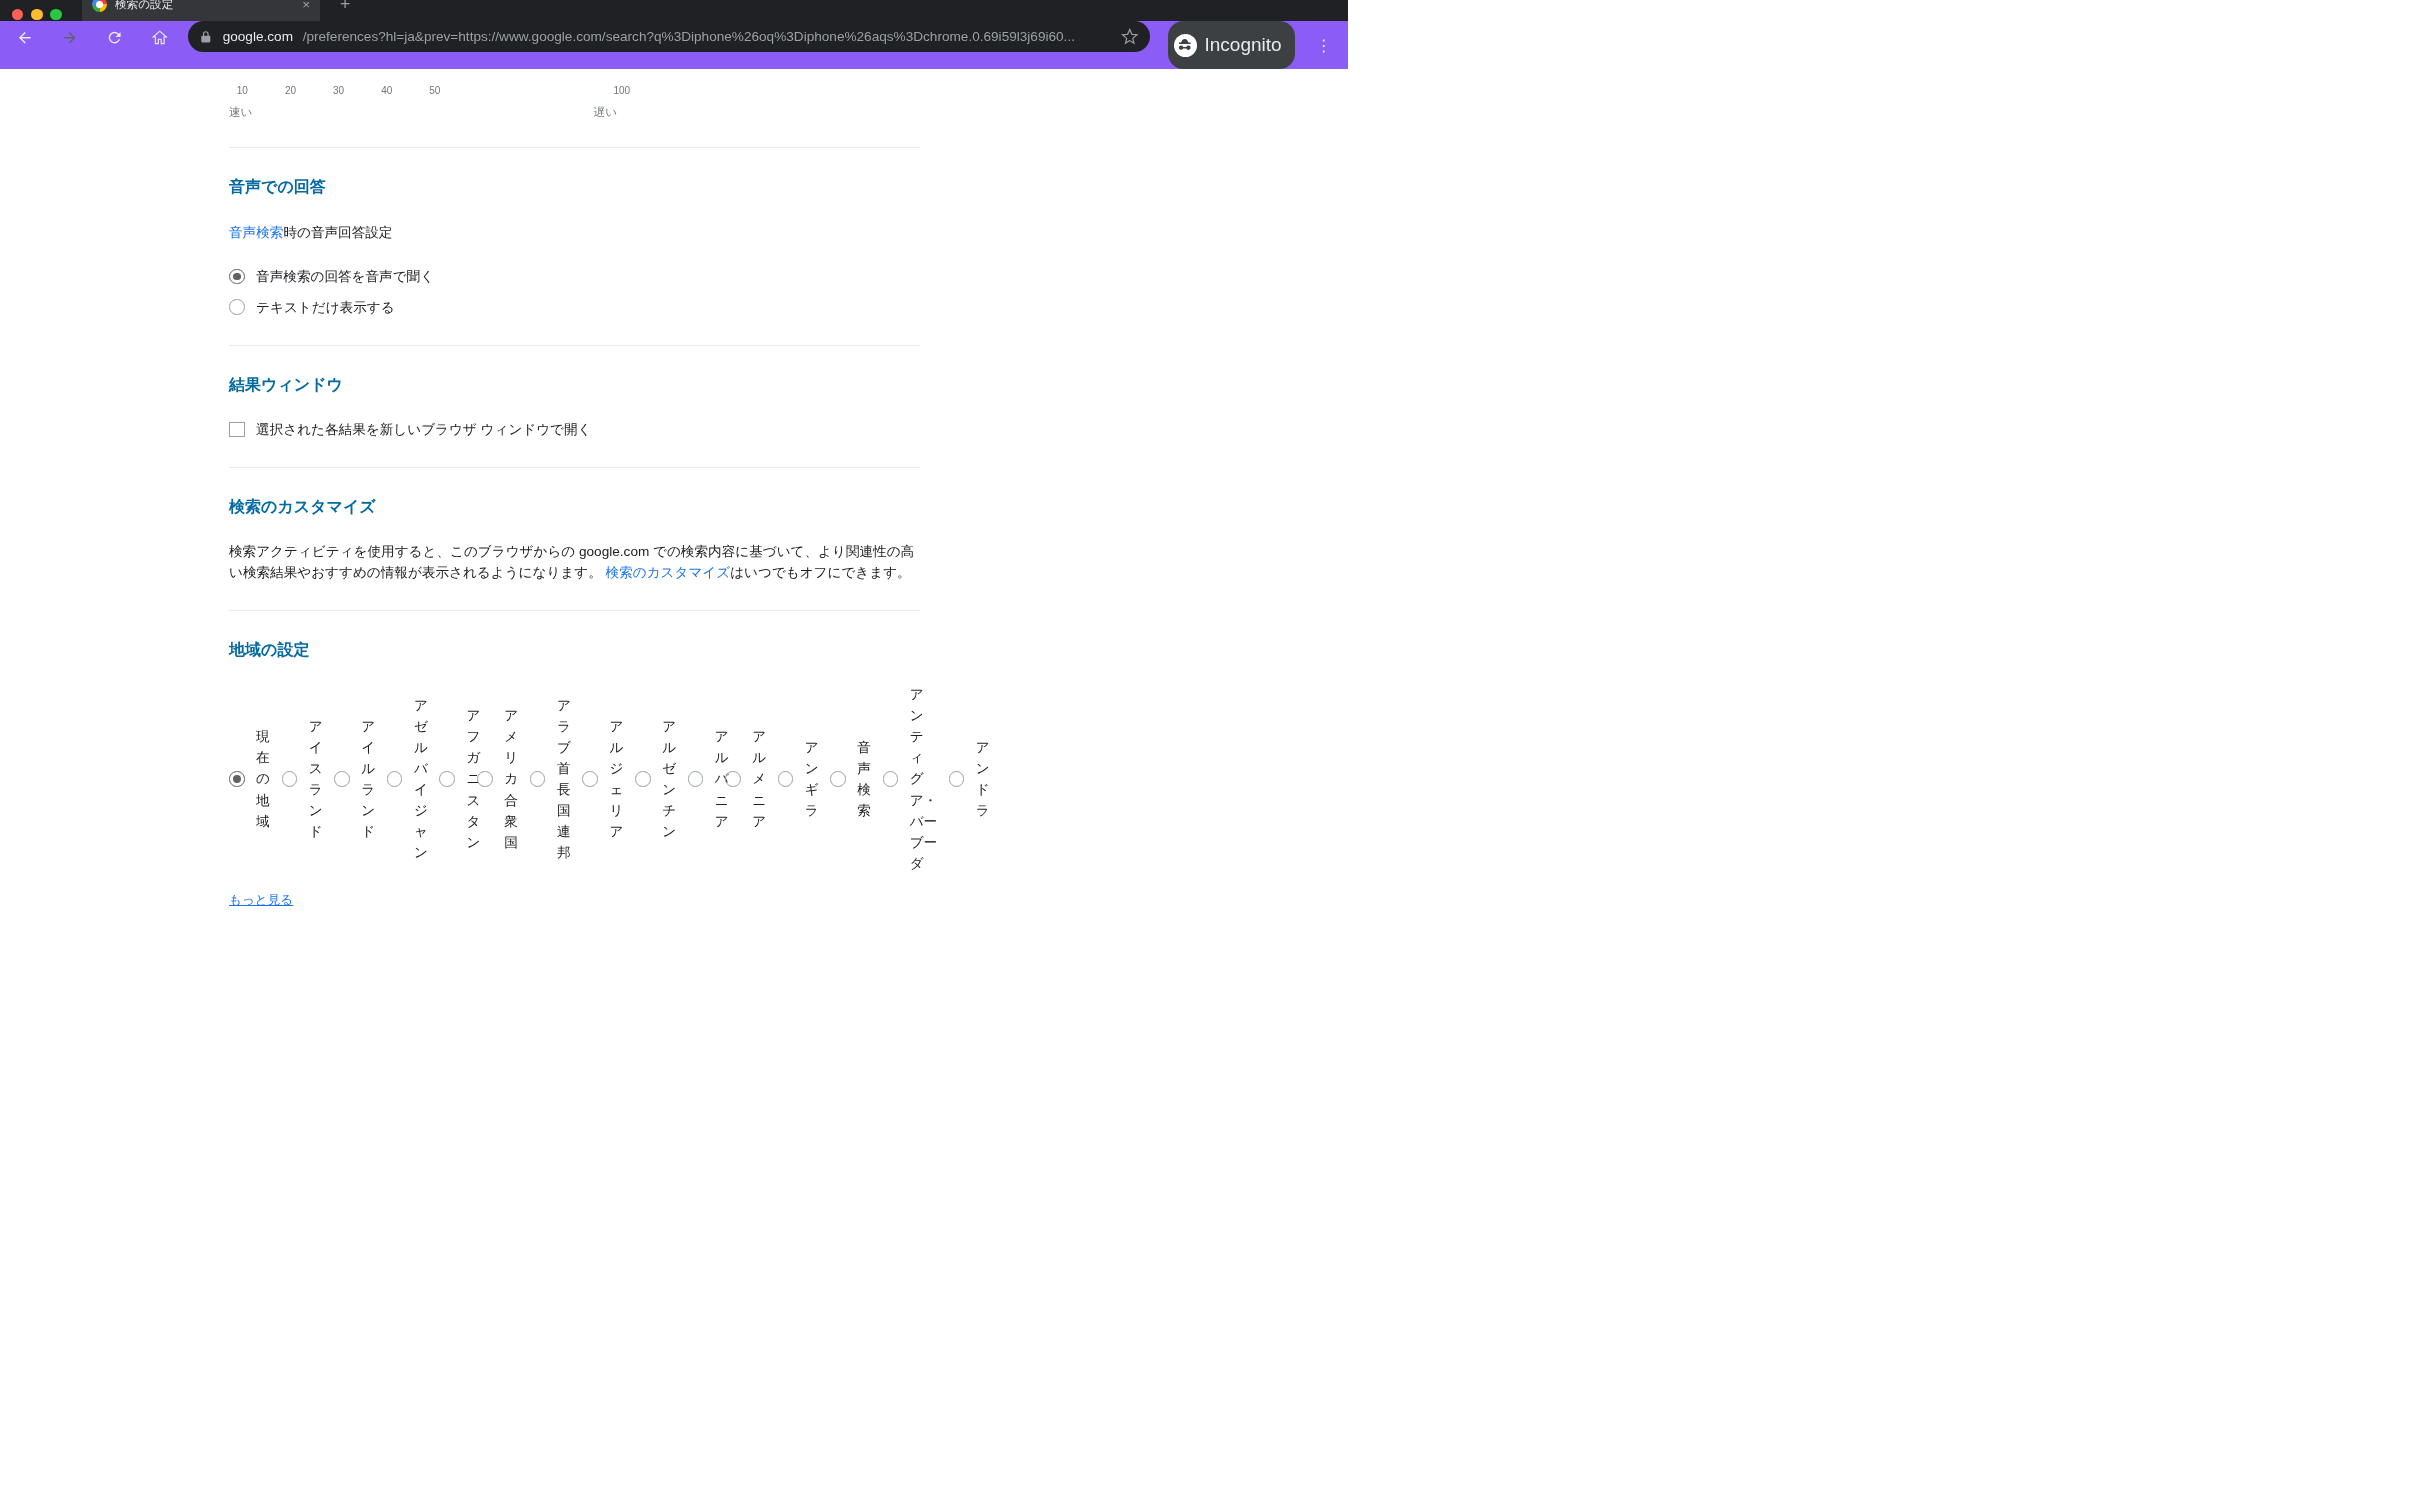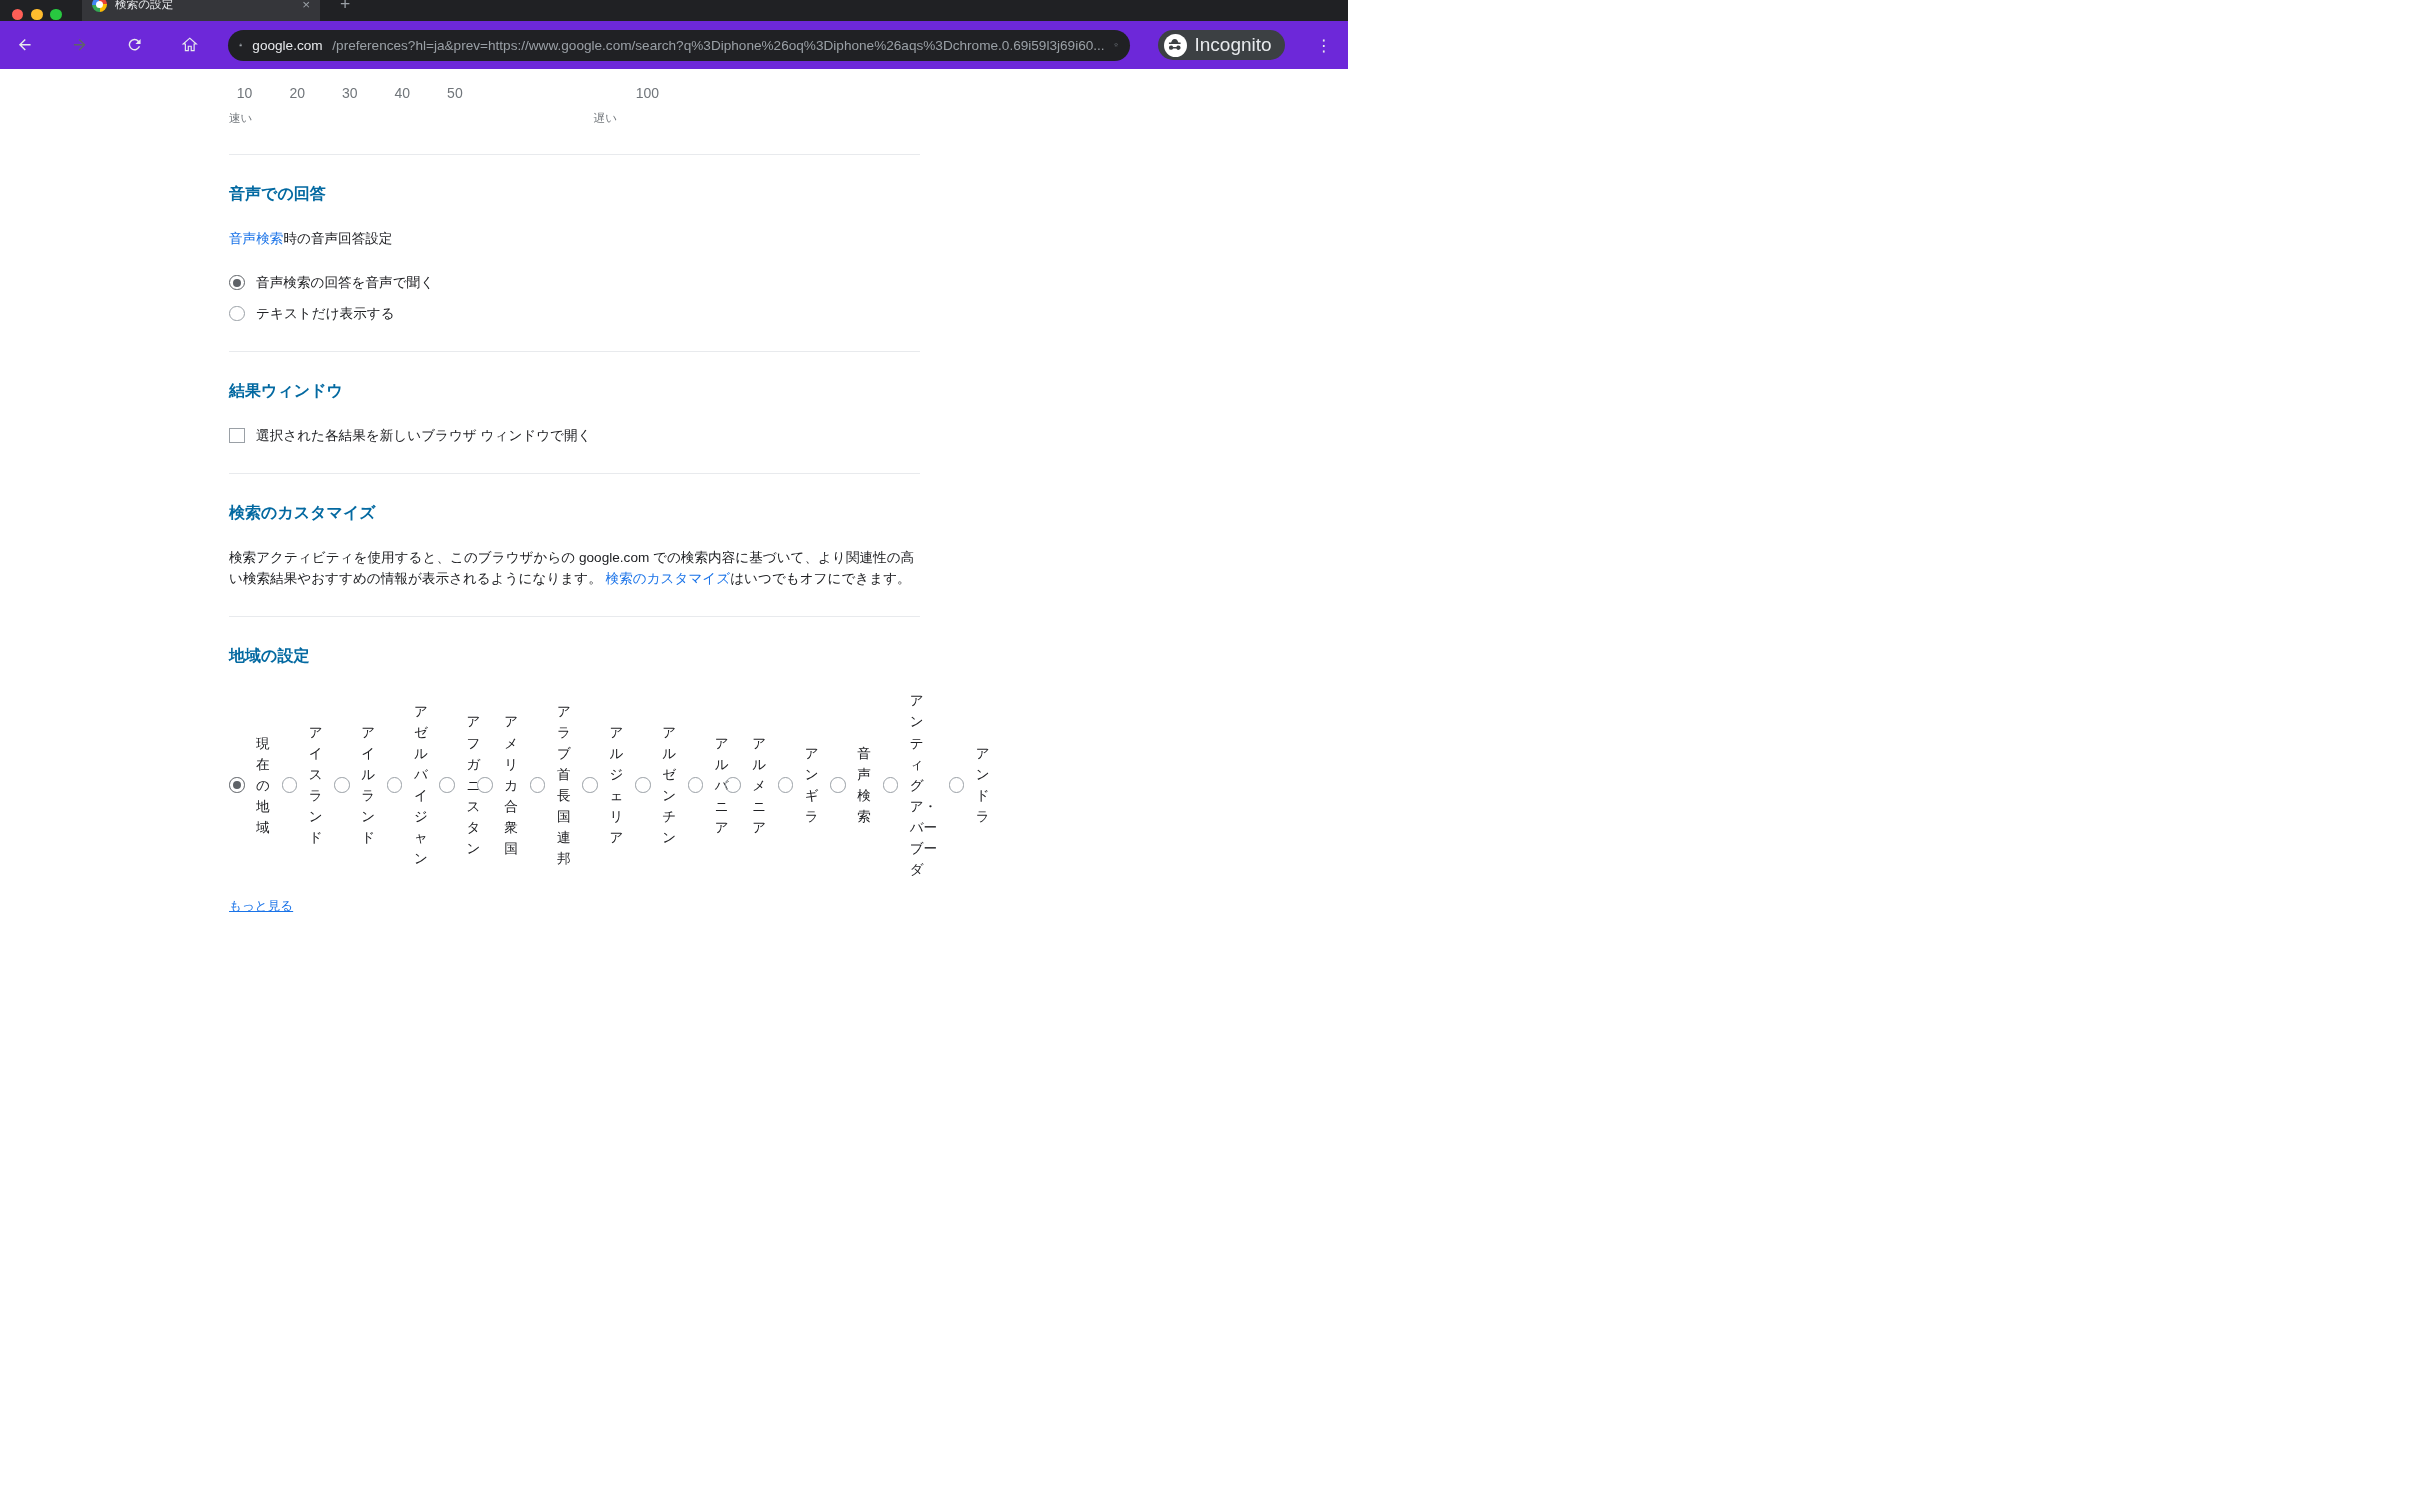--- a/index.html
+++ b/index.html
@@ -54,23 +54,23 @@
   }
   .tab .close-x {
     margin-left:auto;font-size:13.6px;color:#9aa0a6;cursor:pointer;
   }
   .new-tab {
     width:27px;height:27px;display:flex;align-items:center;justify-content:center;
     color:#9aa0a6;font-size:17.5px;margin-left:11.6px;margin-bottom:2.9px;cursor:pointer;
   }
   .toolbar {
     height:48px;
-    background:#6d28d9;
-    display:flex;align-items:center;
-    padding:0 7.8px;gap:22px;
+    background:#8b5cf6;
+    display:flex;
+    padding:0 7.8px;gap:12px;
   }
   .nav-btn {
     width:33px;height:33px;display:flex;align-items:center;justify-content:center;
     color:#e8eaed;border-radius:50%;
   }
   .nav-btn.disabled{color:#5f6368;}
   .nav-btn svg{width:17.5px;height:17.5px;fill:currentColor;}
   .omnibox {
     flex:1;height:31px;background:#202124;border-radius:15.5px;
     display:flex;align-items:center;padding:0 11.6px;gap:9.7px;
@@ -94,21 +94,21 @@
   
   .viewport {
     position:absolute;top:86px;left:0;right:0;bottom:0;
     background:#fff;overflow:hidden;
   }
   .page {
     width:691px;margin-left:229px;
     color:#202124;font-size:13.6px;line-height:1.55;
   }
   .ticks {
-    display:flex;gap:37px;font-size:14px;color:#70757a;margin-top:-2.9px;
+    display:flex;gap:37px;font-size:10px;color:#70757a;margin-top:-2.9px;
     padding-left:7.8px;
     align-items:center;
   }
   .speed-labels{display:flex;justify-content:space-between;font-size:11.6px;color:#70757a;margin-top:3.9px;width:388px;}
   .divider{border:none;border-top:1px solid #e8eaed;margin:27px 0;}
   h3.sect{font-size:16px;font-weight:700;color:#0369a1;margin-bottom:21.3px;}
   a.linky{color:#1a73e8;text-decoration:none;}
   .radio-row,.check-row{
     display:flex;align-items:center;gap:11.6px;margin:9.7px 0;font-size:13.6px;
   }

